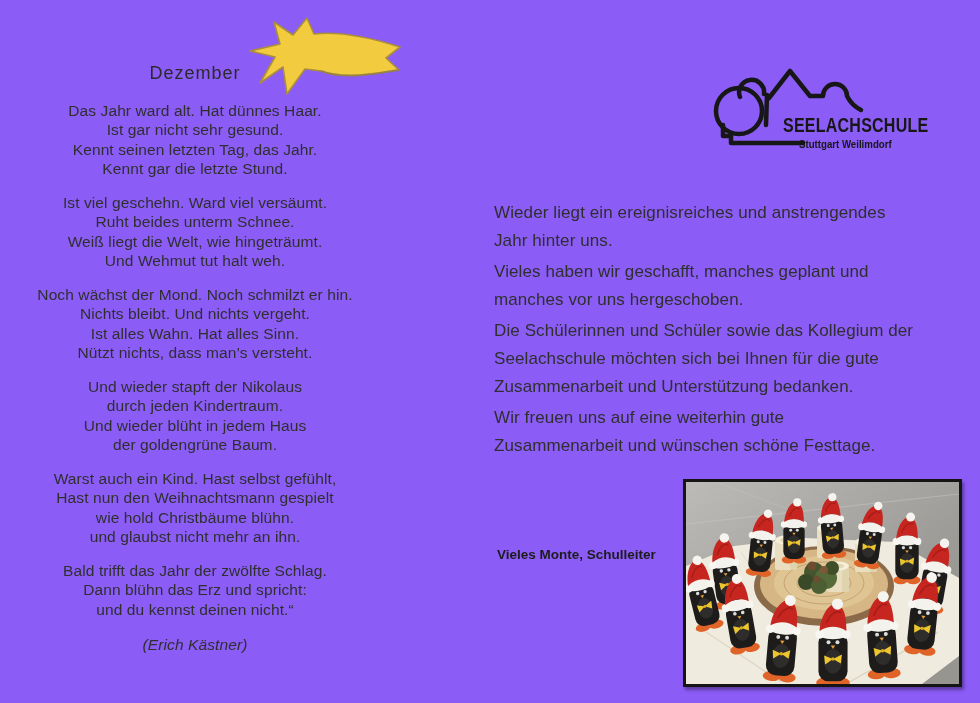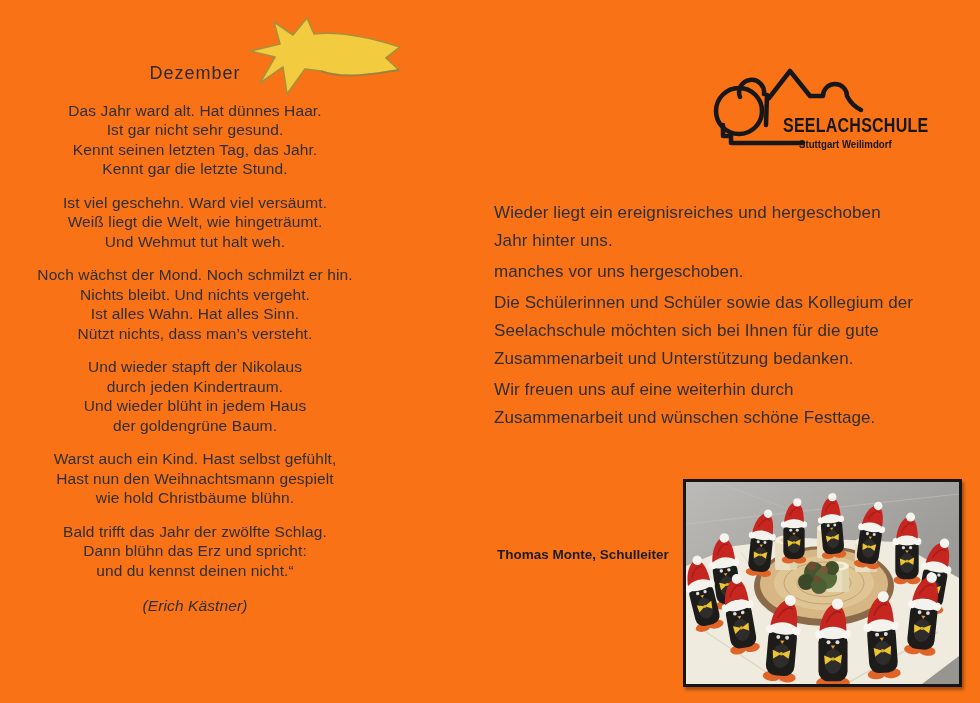--- a/index.html
+++ b/index.html
@@ -1,17 +1,17 @@
 <!DOCTYPE html>
 <html lang="de"><head>
 <meta charset="utf-8">
 <style>
   html,body { margin:0; padding:0; background:#ffffff; }
   .page {
-    position:relative; width:980px; height:703px; background:#f97316;
+    position:relative; width:980px; height:703px; background:#8b5cf6;
     font-family:"Liberation Sans", sans-serif; color:#303030; overflow:hidden;
   }
 
   
   .star { position:absolute; left:248px; top:14px; width:156px; height:84px; }
 
   .poem {
     position:absolute; left:28px; top:64px; width:334px;
     text-align:center; font-size:15.5px; line-height:19.5px; color:#2f2f2f;
     letter-spacing:0.1px;
@@ -83,39 +83,41 @@
     <div class="poem-title">Dezember</div>
 
     <div class="stanza">
       <div>Das Jahr ward alt. Hat dünnes Haar.</div>
       <div>Ist gar nicht sehr gesund.</div>
       <div>Kennt seinen letzten Tag, das Jahr.</div>
       <div>Kennt gar die letzte Stund.</div>
     </div>
     <div class="stanza">
       <div>Ist viel geschehn. Ward viel versäumt.</div>
+      <div>Ruht beides unterm Schnee.</div>
       <div>Weiß liegt die Welt, wie hingeträumt.</div>
       <div>Und Wehmut tut halt weh.</div>
     </div>
     <div class="stanza">
       <div>Noch wächst der Mond. Noch schmilzt er hin.</div>
       <div>Nichts bleibt. Und nichts vergeht.</div>
       <div>Ist alles Wahn. Hat alles Sinn.</div>
       <div>Nützt nichts, dass man’s versteht.</div>
     </div>
     <div class="stanza">
       <div>Und wieder stapft der Nikolaus</div>
       <div>durch jeden Kindertraum.</div>
       <div>Und wieder blüht in jedem Haus</div>
       <div>der goldengrüne Baum.</div>
     </div>
     <div class="stanza">
       <div>Warst auch ein Kind. Hast selbst gefühlt,</div>
       <div>Hast nun den Weihnachtsmann gespielt</div>
       <div>wie hold Christbäume blühn.</div>
+      <div>und glaubst nicht mehr an ihn.</div>
     </div>
     <div class="stanza">
       <div>Bald trifft das Jahr der zwölfte Schlag.</div>
       <div>Dann blühn das Erz und spricht:</div>
       <div>und du kennst deinen nicht.“</div>
     </div>
 
     <div class="attribution">(Erich Kästner)</div>
   </div>
 
@@ -128,38 +130,39 @@
         <path d="M 66 34 L 87 7 L 107 32 L 120 32 A 12 12 0 0 1 144 32 C 147 38, 152 43, 158 46"></path>
         <path d="M 20 61 L 20 72 L 28 72 L 28 79 L 100 79"></path>
       </g>
     </svg>
     <div class="logo-name">SEELACHSCHULE</div>
     <div class="logo-sub">Stuttgart Weilimdorf</div>
   </div>
 
   <div class="greeting">
     <div class="para">
-      <div class="line">Wieder liegt ein ereignisreiches und hergeschoben</div>
+      <div class="line">Wieder liegt ein ereignisreiches und anstrengendes</div>
       <div class="line">Jahr hinter uns.</div>
     </div>
     <div class="para">
+      <div class="line">Vieles haben wir geschafft, manches geplant und</div>
       <div class="line">manches vor uns hergeschoben.</div>
     </div>
     <div class="para">
       <div class="line">Die Schülerinnen und Schüler sowie das Kollegium der</div>
       <div class="line">Seelachschule möchten sich bei Ihnen für die gute</div>
       <div class="line">Zusammenarbeit und Unterstützung bedanken.</div>
     </div>
     <div class="para">
-      <div class="line">Wir freuen uns auf eine weiterhin durch</div>
+      <div class="line">Wir freuen uns auf eine weiterhin gute</div>
       <div class="line">Zusammenarbeit und wünschen schöne Festtage.</div>
     </div>
   </div>
 
-  <div class="signature">Thomas Monte, Schulleiter</div>
+  <div class="signature">Vieles Monte, Schulleiter</div>
 
   <div class="photo" role="img" aria-label="Gebastelte Pinguine mit roten Nikolausmützen im Kreis um eine Holzscheibe mit Kerzen und Tannengrün">
     <svg width="273" height="202" viewBox="0 0 273 202">
       <defs>
         <linearGradient id="floor" x1="0" y1="0" x2="1" y2="1">
           <stop offset="0" stop-color="#bcbbb7"></stop>
           <stop offset="0.6" stop-color="#9d9c98"></stop>
           <stop offset="1" stop-color="#8f8e8a"></stop>
         </linearGradient>
         <g id="penguin">

